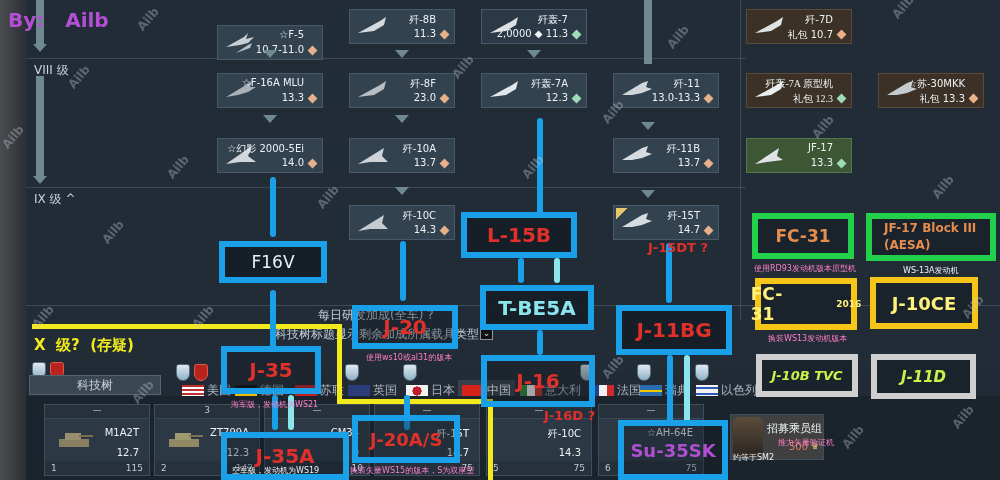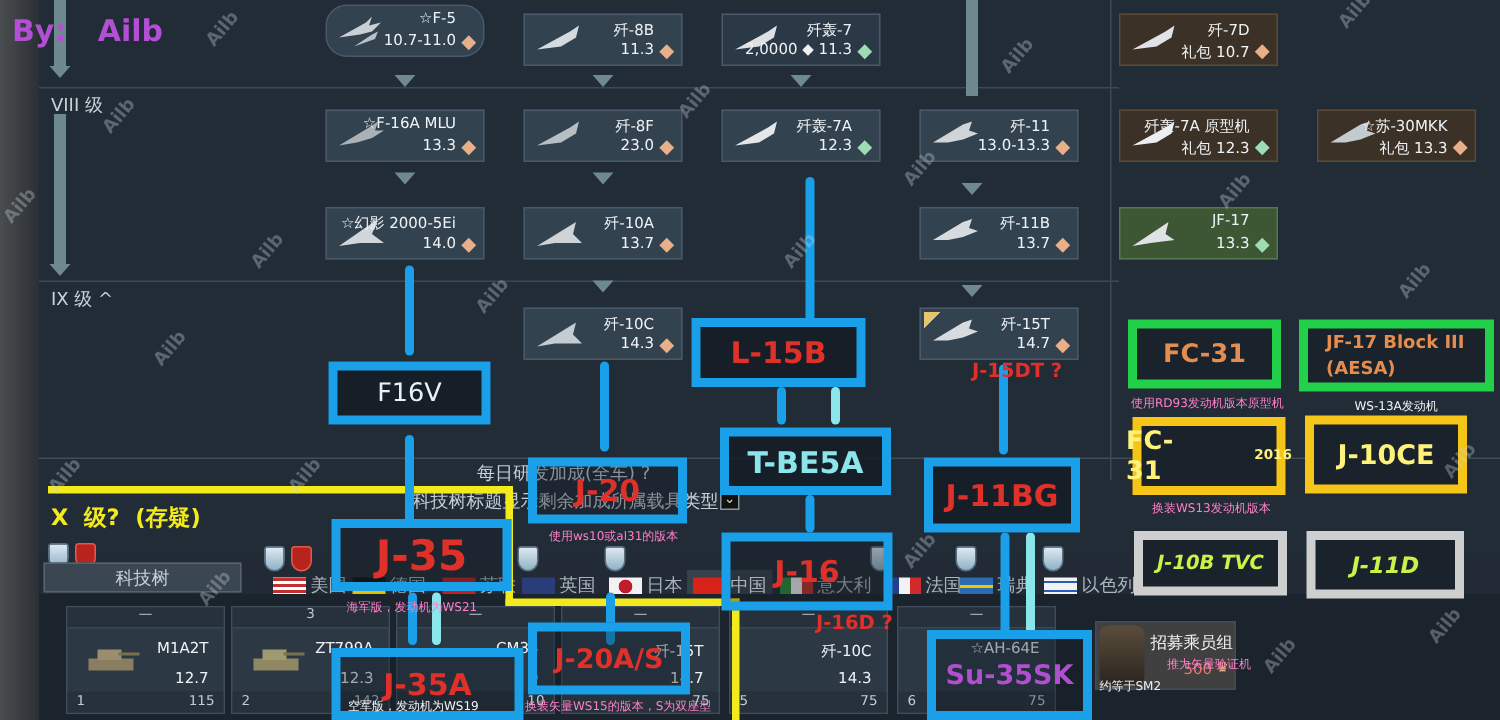--- a/index.html
+++ b/index.html
@@ -54,21 +54,21 @@
 <div class="abs vbar" style="left:36px;top:0;height:44px;"></div>
 <div class="abs" style="left:33px;top:44px;width:0;height:0;border-left:7px solid transparent;border-right:7px solid transparent;border-top:8px solid #6f8a8e;"></div>
 <div class="abs vbar" style="left:36px;top:76px;height:100px;"></div>
 <div class="abs" style="left:33px;top:176px;width:0;height:0;border-left:7px solid transparent;border-right:7px solid transparent;border-top:8px solid #6f8a8e;"></div>
 
 <div class="abs rank-label" style="left:34px;top:62px;">VIII 级</div>
 <div class="abs rank-label" style="left:34px;top:191px;">IX 级 ^</div>
 
 <div class="abs" style="left:8px;top:8px;font-size:20px;font-weight:bold;color:#b24fd4;white-space:pre;">By:   Ailb</div>
 
-<div class="abs card" style="left:217px;top:3px;border-radius:14px;">
+<div class="abs card" style="left:217px;top:25px;">
   <svg class="plane" viewBox="0 0 34 24">
       <path d="M2 16 L20 6 L24 2 L22 8 L30 6 L24 12 L16 14 Z" fill="#c9cfd4"></path>
       <path d="M12 22 L24 14 L28 12 L26 17 Z" fill="#b9c0c6"></path>
     </svg>
   <span class="name">☆F-5</span>
   <span class="br">10.7-11.0</span>
   <span class="dot"></span>
 </div>
 <div class="abs arrow" style="left:263px;top:50px;border-top-color:#6f8a8e;"></div>
 <div class="abs card" style="left:217px;top:73px;">
@@ -173,21 +173,21 @@
 </div>
 
 <div class="abs card premium" style="left:746px;top:9px;">
   <svg class="plane" viewBox="0 0 34 24">
       <path d="M2 18 L24 6 L30 2 L28 10 L18 16 Z" fill="#dfe3e6"></path>
     </svg>
   <span class="name">歼-7D</span>
   <span class="br">礼包 10.7</span>
   <span class="dot"></span>
 </div>
-<div class="abs card premium" style="left:746px;top:73px;">
+<div class="abs card premium" style="left:746px;top:73px;font-family:Liberation Serif, serif;">
   <svg class="plane" viewBox="0 0 34 24">
       <path d="M2 18 L24 6 L30 2 L28 10 L18 16 Z" fill="#eceff1"></path>
     </svg>
   <span class="name">歼轰-7A 原型机</span>
   <span class="br">礼包 12.3</span>
   <span class="dot green"></span>
 </div>
 <div class="abs card premium" style="left:878px;top:73px;">
   <svg class="plane" viewBox="0 0 34 24">
       <path d="M2 16 L22 4 L28 2 L26 8 L32 10 L22 14 L12 16 Z" fill="#c4cbd0"></path>
@@ -354,22 +354,22 @@
 <div class="abs bline" style="left:404px;top:395px;width:6px;height:35px;"></div>
 <div class="abs bline" style="left:272px;top:395px;width:6px;height:35px;"></div>
 <div class="abs cline" style="left:288px;top:395px;width:6px;height:35px;"></div>
 
 <div class="abs bluebox" style="left:219px;top:241px;width:108px;height:42px;color:#e6f2f5;font-size:17px;font-weight:normal;">F16V</div>
 <div class="abs bluebox" style="left:461px;top:212px;width:116px;height:46px;color:#e0302a;font-size:20px;">L-15B</div>
 <div class="abs bluebox" style="left:480px;top:285px;width:114px;height:45px;color:#8be6ec;font-size:20px;">T-BE5A</div>
 <div class="abs" style="left:648px;top:240px;font-size:13px;font-weight:bold;color:#e0302a;">J-15DT ?</div>
 <div class="abs bluebox" style="left:352px;top:305px;width:106px;height:44px;color:#e0302a;font-size:20px;background:rgba(20,28,38,0.35);">J-20</div>
 <div class="abs note" style="left:366px;top:352px;">使用ws10或al31的版本</div>
-<div class="abs bluebox" style="left:616px;top:305px;width:104px;height:50px;color:#e0302a;font-size:20px;">J-11BG</div>
-<div class="abs bluebox" style="left:221px;top:346px;width:120px;height:48px;color:#e0302a;font-size:28px;background:rgba(20,28,38,0.35);">J-35</div>
+<div class="abs bluebox" style="left:616px;top:305px;width:116px;height:50px;color:#e0302a;font-size:20px;">J-11BG</div>
+<div class="abs bluebox" style="left:221px;top:346px;width:100px;height:48px;color:#e0302a;font-size:20px;background:rgba(20,28,38,0.35);">J-35</div>
 <div class="abs note" style="left:231px;top:399px;">海军版，发动机为WS21</div>
 <div class="abs bluebox" style="left:481px;top:355px;width:114px;height:52px;color:#e0302a;font-size:20px;background:rgba(20,28,38,0.35);">J-16</div>
 <div class="abs" style="left:544px;top:408px;font-size:13px;font-weight:bold;color:#e0302a;">J-16D ?</div>
 <div class="abs bluebox" style="left:221px;top:432px;width:128px;height:48px;color:#e0302a;font-size:20px;background:rgba(20,28,38,0.35);">J-35A</div>
 <div class="abs note w" style="left:232px;top:465px;">空军版，发动机为WS19</div>
 <div class="abs bluebox" style="left:352px;top:415px;width:108px;height:48px;color:#e0302a;font-size:18px;background:rgba(20,28,38,0.35);">J-20A/S</div>
 <div class="abs note" style="left:350px;top:465px;">换装矢量WS15的版本，S为双座型</div>
 <div class="abs bluebox" style="left:618px;top:420px;width:110px;height:60px;color:#b04fd0;font-size:18px;background:rgba(20,28,38,0.35);">Su-35SK</div>
 <div class="abs note w" style="left:733px;top:452px;">约等于SM2</div>
 

